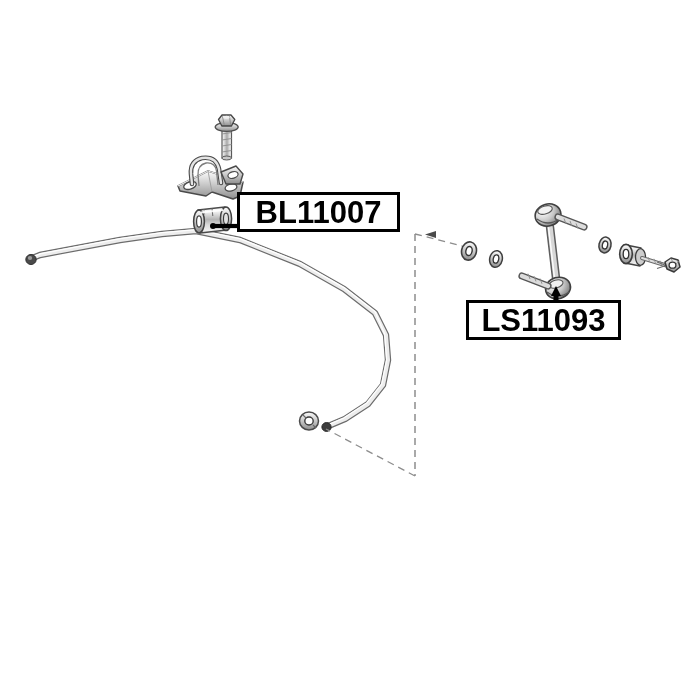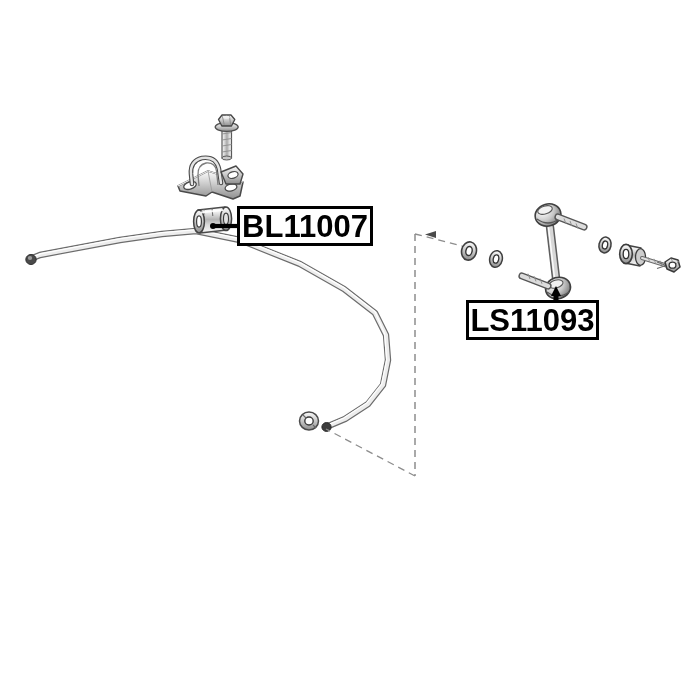--- a/index.html
+++ b/index.html
@@ -38,28 +38,28 @@
     line-height: 1;
     display: flex;
     align-items: center;
     justify-content: center;
     box-sizing: border-box;
     white-space: nowrap;
     z-index: 20;
   }
   #label-bl {
     left: 237px;
-    top: 206px;
-    width: 136px;
+    top: 192px;
+    width: 163px;
     height: 40px;
   }
   #label-ls {
     left: 466px;
     top: 300px;
-    width: 133px;
+    width: 155px;
     height: 40px;
   }
   #footer-bar {
     position: absolute;
     left: 0;
     top: 618px;
     width: 700px;
     height: 82px;
     z-index: 15;
   }

